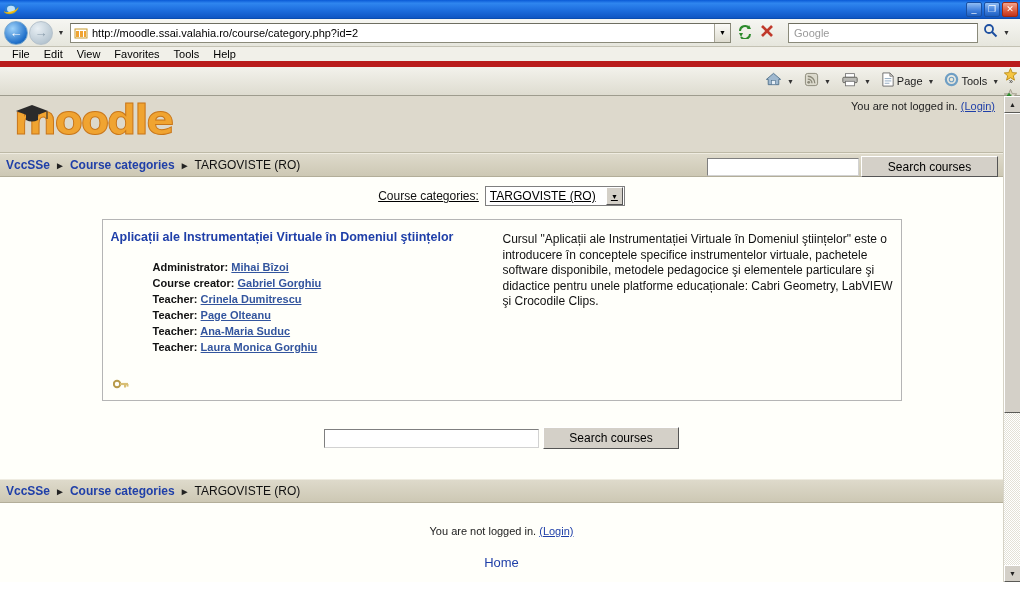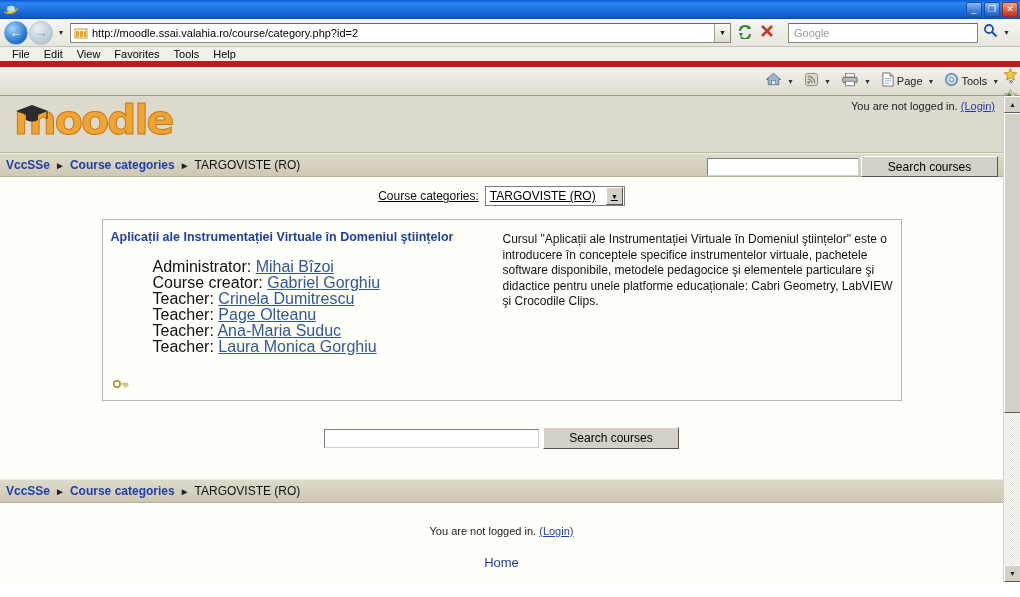--- a/index.html
+++ b/index.html
@@ -239,21 +239,21 @@
     display: flex;
     min-height: 182px;
   }
   #coursebox .left { width: 392px; padding: 10px 8px 8px 8px; position:relative; }
   #coursebox .right { flex:1; padding: 12px 8px 8px 8px; }
   #coursename {
     font-size: 12.5px; font-weight:bold; color:#1f3fa8;
     line-height: 1.2; margin-bottom: 14px; text-decoration:none; display:block;
   }
   .teacherlist { margin-left: 42px; }
-  .teacherlist .row { font-size: 16px; color:#111; line-height: 16px; }
+  .teacherlist .row { font-size: 11px; color:#111; line-height: 16px; font-weight: bold; }
   .teacherlist .role { color:#111; }
   .teacherlist .person { color:#33559e; }
   #keyicon { position:absolute; left: 10px; bottom: 6px; }
   #coursesummary {
     font-size: 12px; color:#111; line-height: 15.5px;
   }
 
   
   #bottomsearch {
     margin-top: 26px;

